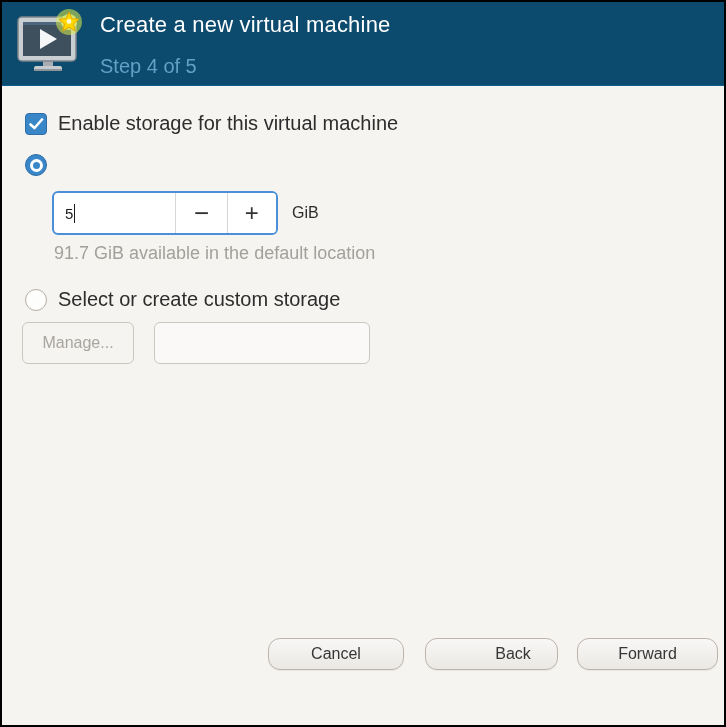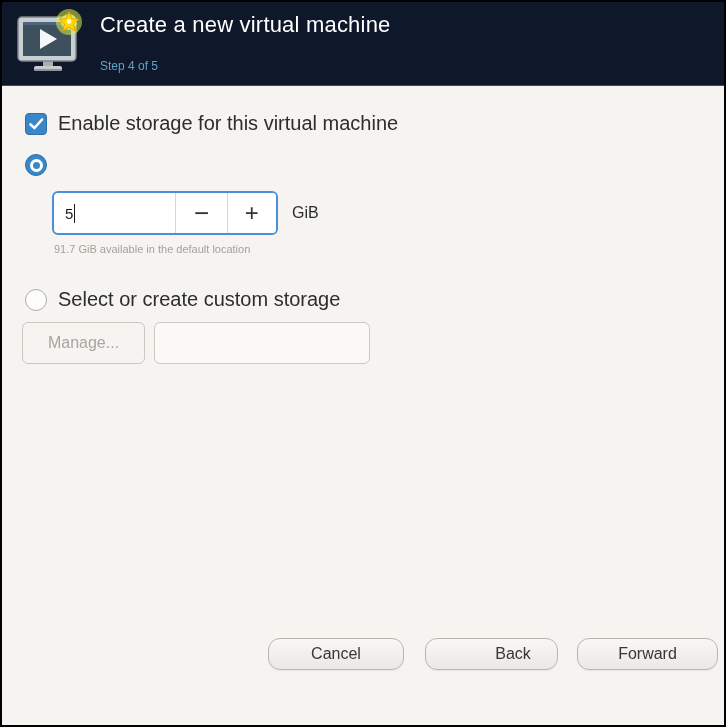--- a/index.html
+++ b/index.html
@@ -9,28 +9,28 @@
     position:relative;
     width:726px;height:727px;
     background:#f5f4f1;
     border:2px solid #000000;
     overflow:hidden;
   }
 
   
   .header{
     position:absolute;left:0;top:0;right:0;height:84px;
-    background:#0f172a;
+    background:#0c4a6e;
     border-bottom:1px solid #0a5d8c;
     display:flex;align-items:center;
   }
   .app-icon{width:72px;height:72px;margin-left:10px;flex:0 0 auto;}
   .header-titles{margin-left:16px;display:flex;flex-direction:column;justify-content:center;}
   .header-title{color:#ffffff;font-size:22px;line-height:28px;letter-spacing:.2px;}
-  .header-subtitle{color:#62a0c6;font-size:12px;line-height:22px;margin-top:16px;}
+  .header-subtitle{color:#62a0c6;font-size:20px;line-height:22px;margin-top:16px;}
 
   
   .row{position:absolute;display:flex;align-items:center;}
   .label-text{font-size:20px;color:#2d2d2d;margin-left:11px;}
 
   
   .checkbox{
     width:22px;height:22px;border-radius:4px;flex:0 0 auto;
     background:#3987c8;border:1px solid #2d6ea6;
     display:flex;align-items:center;justify-content:center;
@@ -65,26 +65,26 @@
     display:flex;align-items:center;justify-content:center;
     font-size:24px;color:#333333;border-left:1px solid #d8d6d2;
     background:#ffffff;cursor:default;user-select:none;
   }
   .spin-btn.minus{width:52px;font-size:26px;}
   .spin-btn.plus{width:50px;}
   .unit-label{position:absolute;left:290px;top:189px;height:44px;display:flex;align-items:center;font-size:16px;color:#2d2d2d;}
 
   .hint{
     position:absolute;left:52px;top:241px;
-    font-size:11px;color:#a3a19b;
+    font-size:18px;color:#a3a19b;
   }
 
   
   .manage-btn{
-    position:absolute;left:20px;top:320px;width:123px;height:42px;
+    position:absolute;left:20px;top:320px;width:112px;height:42px;
     background:#f5f4f1;border:1px solid #ccc7c1;border-radius:6px;
     color:#a9a5a0;font-size:16px;
     display:flex;align-items:center;justify-content:center;
   }
   .storage-entry{
     position:absolute;left:152px;top:320px;width:216px;height:42px;
     background:#faf9f7;border:1px solid #ccc7c1;border-radius:6px;
     font-size:15px;color:#7a7a7a;padding:0 10px;outline:none;
   }
 

